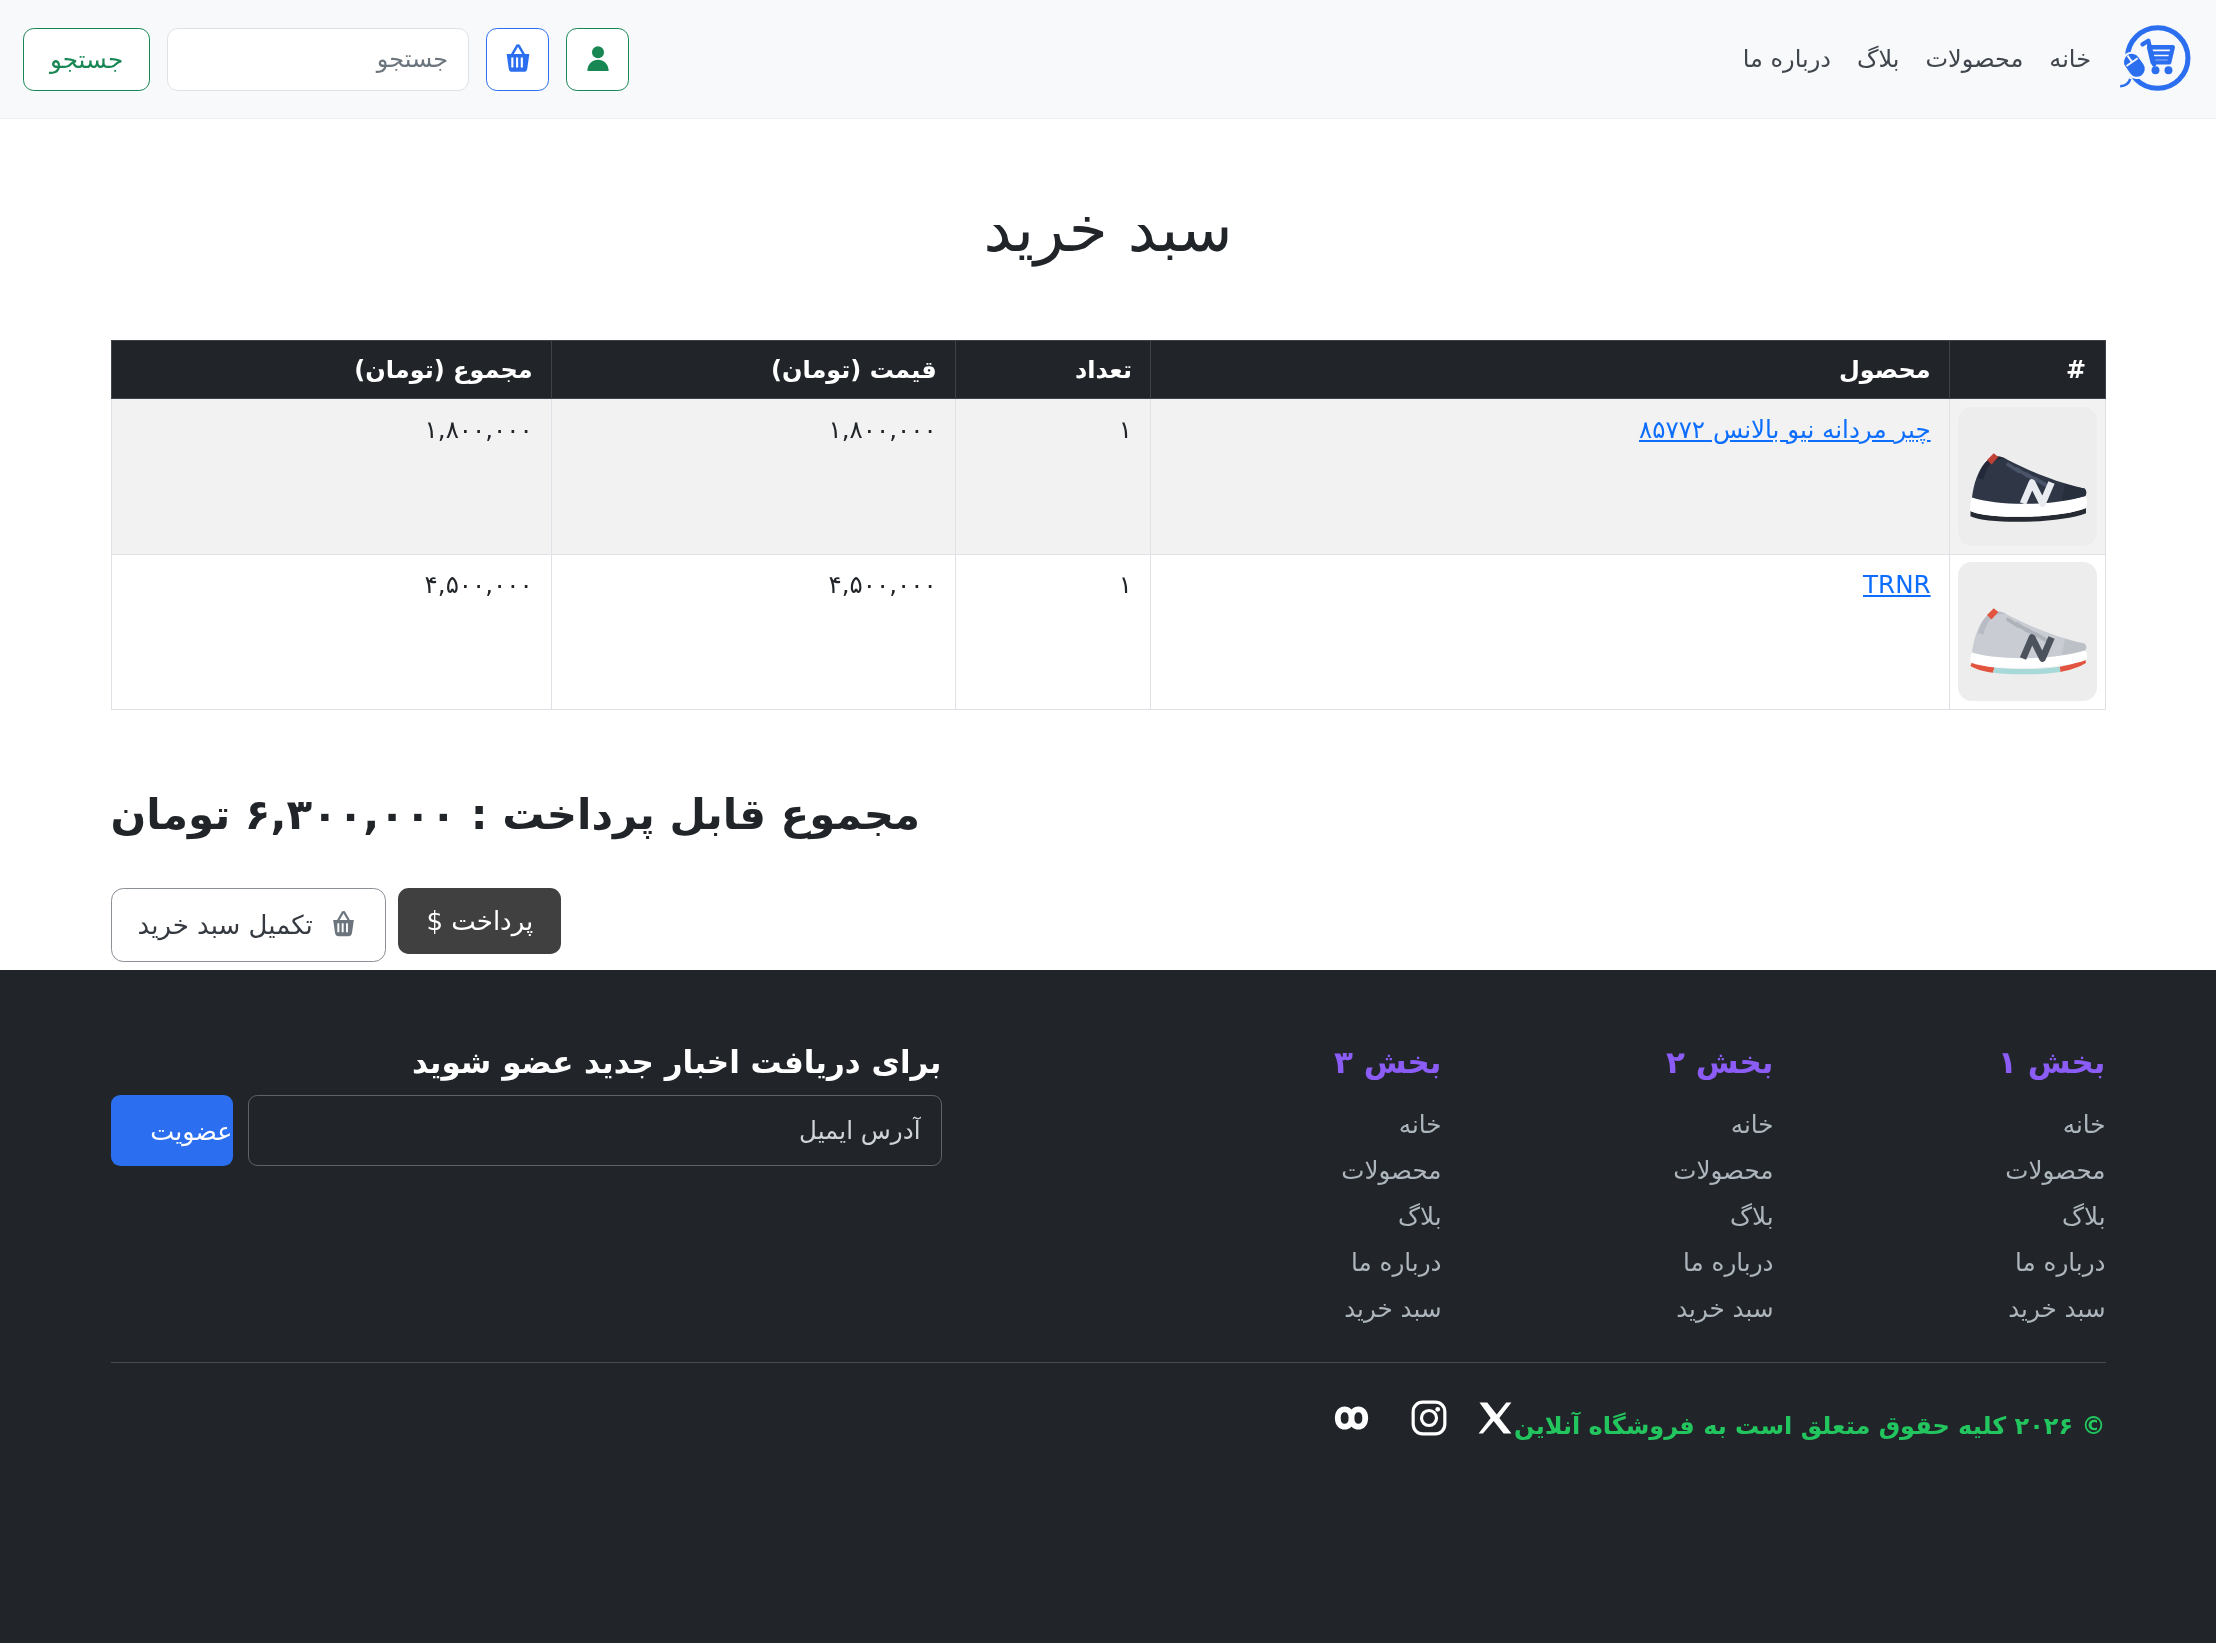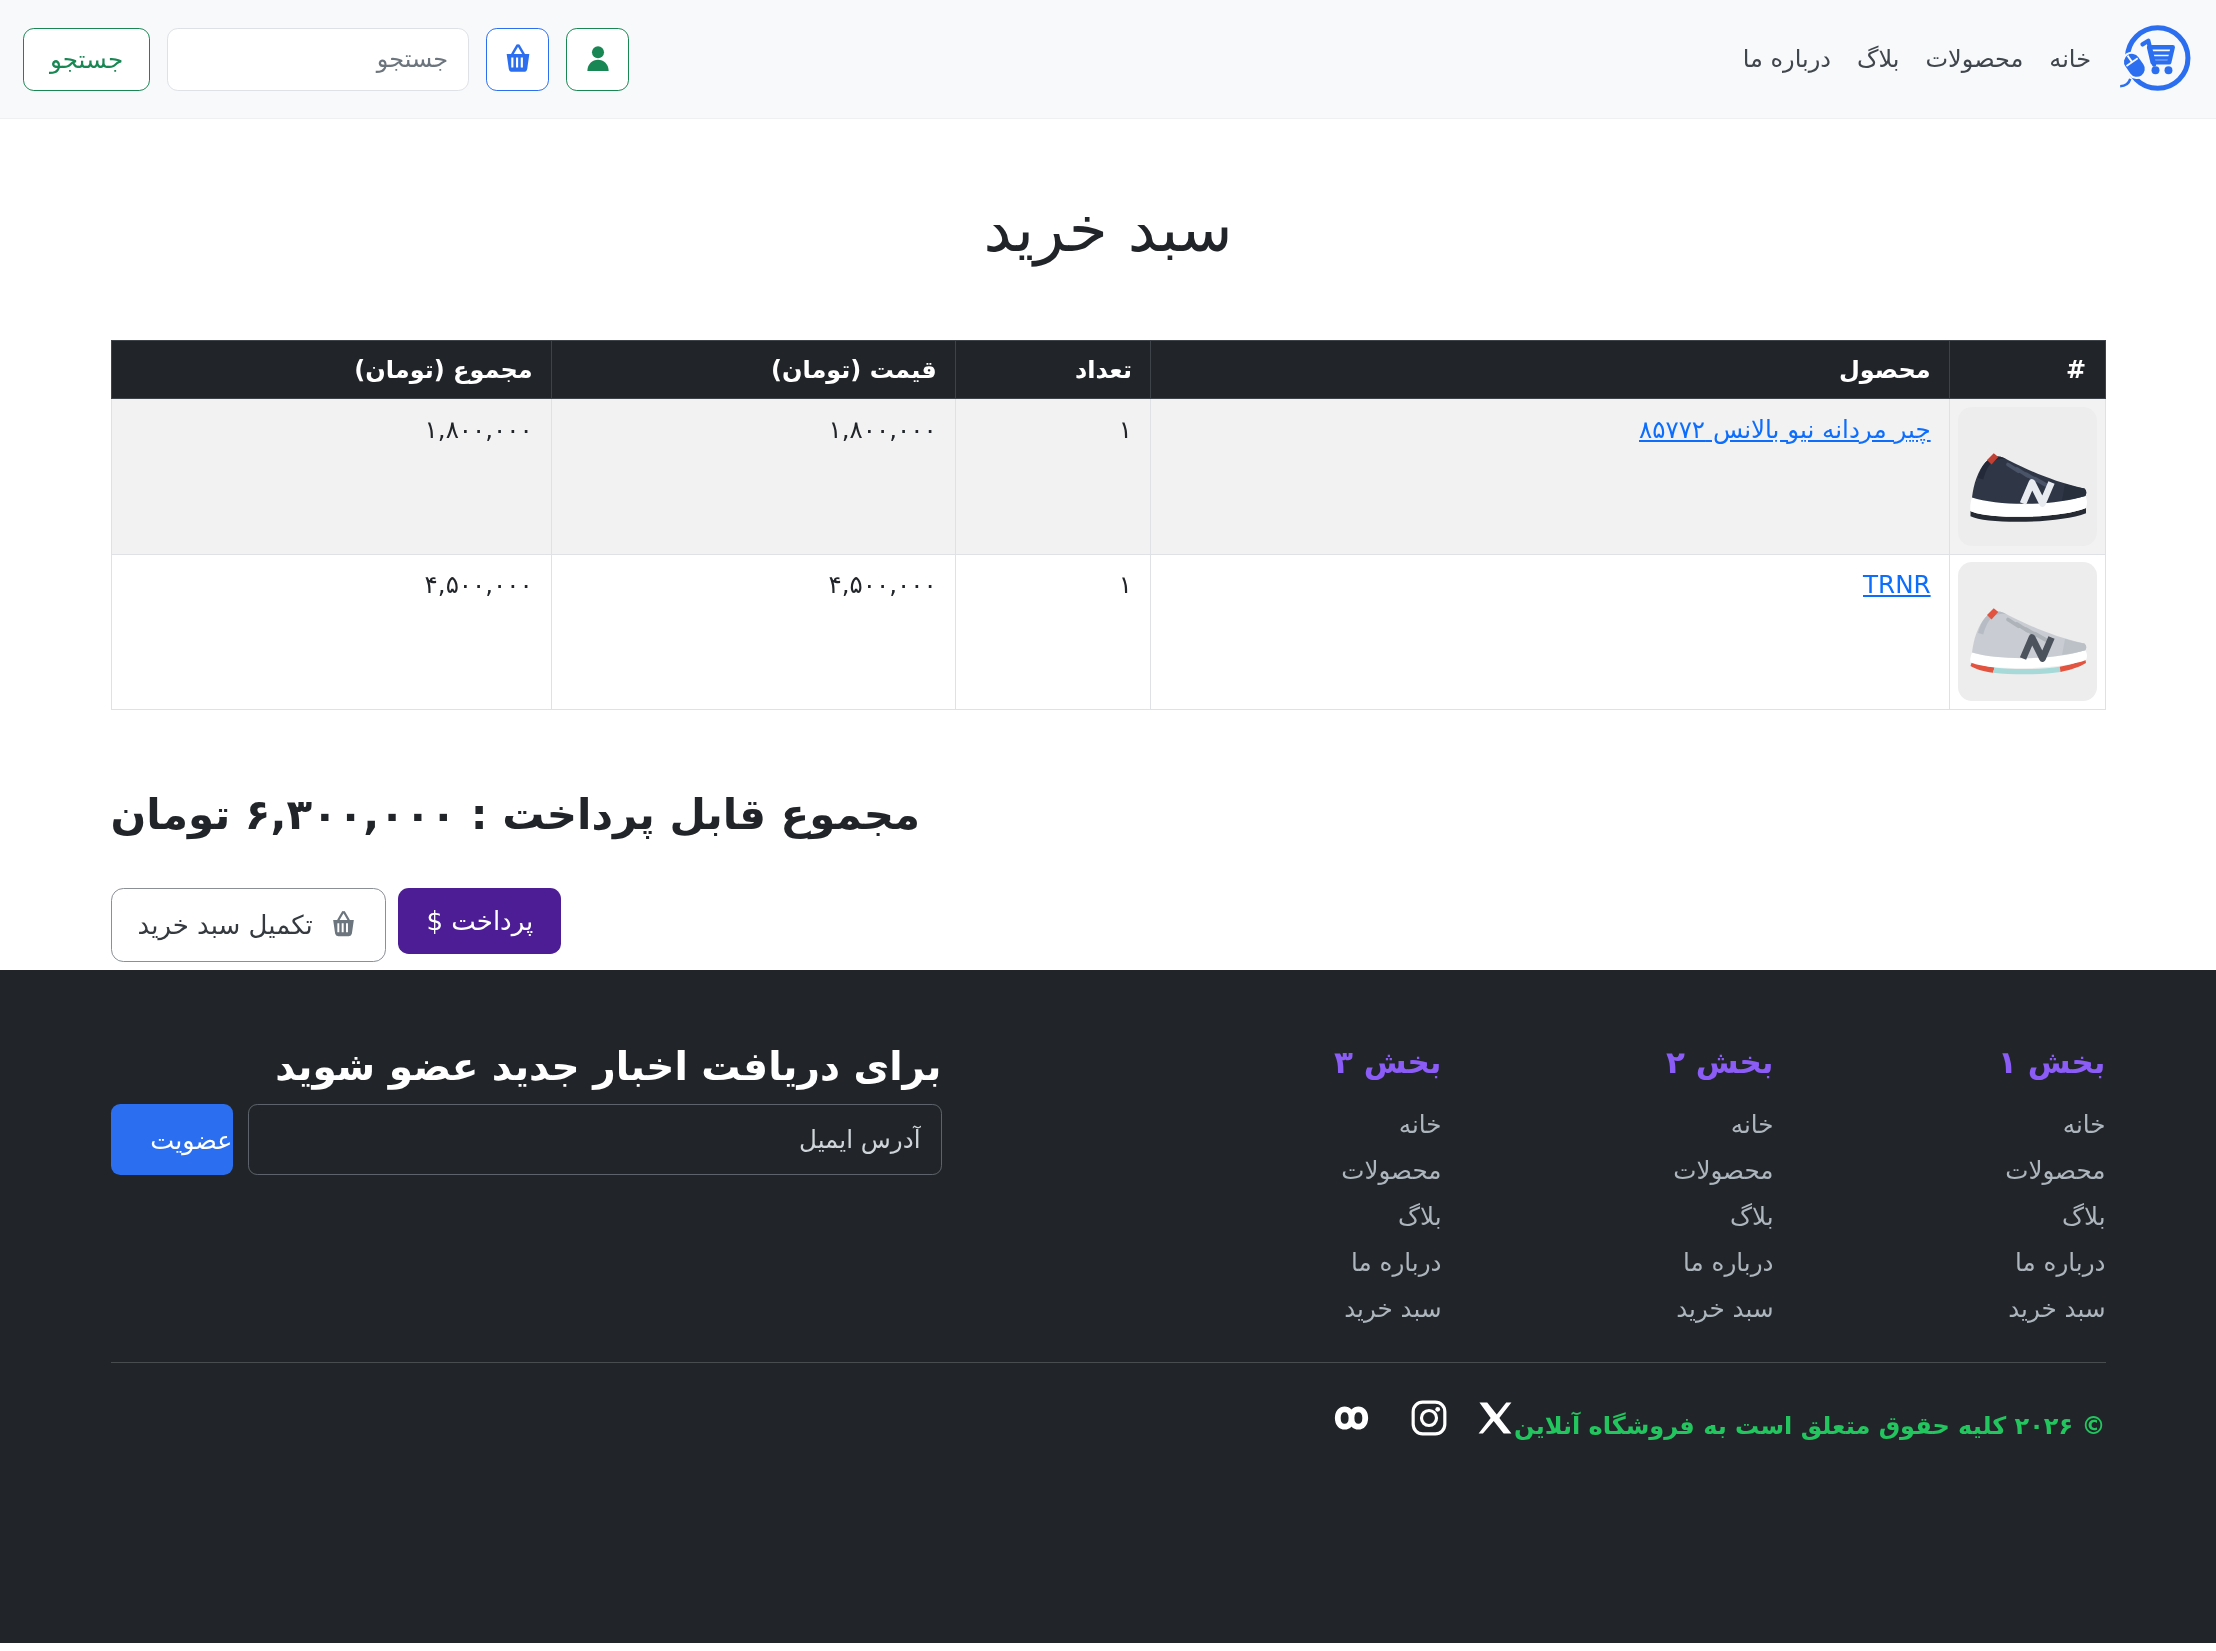--- a/index.html
+++ b/index.html
@@ -60,42 +60,42 @@
   .shoe-card svg { width: 135px; height: 135px; }
   .product-link { color: #0d6efd; text-decoration: underline; font-size: 24.6px; }
 
   .total-heading {
     font-size: 42px; font-weight: 700; color: #212529;
     margin: 80px 0 49px; text-align: left; direction: rtl;
   }
   .cart-actions { display: flex; gap: 12.3px; justify-content: flex-end; }
   .btn-pay {
     height: 66px; padding: 4px 28px; border: none; border-radius: 10.8px;
-    background: #4c1d95; color: #fff; font-size: 26px;
+    background: #404040; color: #fff; font-size: 26px;
   }
   .btn-complete {
     height: 74px; padding: 0 26px; background: #fff; border: 1.5px solid #8a9096;
     border-radius: 12.3px; color: #343a40; font-size: 26px;
     display: flex; align-items: center; gap: 15.4px;
   }
   .btn-complete svg { width: 31px; height: 31px; color: #6c757d; }
 
   
   footer {
     margin-top: 7.7px; height: 673px; background: #212529; color: #fff;
     padding-top: 74px; overflow: hidden;
   }
   .footer-cols { display: flex; align-items: flex-start; }
   .footer-col { width: 332px; }
   .footer-col h5 { font-size: 31px; font-weight: 700; margin-bottom: 21.5px; color: #8b5cf6; }
   .footer-col ul { list-style: none; }
   .footer-col li { padding: 8.5px 0; }
   .footer-col a { color: #adb5bd; font-size: 24.6px; }
   .newsletter { width: 831px; margin-inline-start: auto; text-align: right; }
-  .newsletter h5 { font-size: 39px; font-weight: 700; margin-bottom: 15.4px; color: #ffffff; }
+  .newsletter h5 { font-size: 31px; font-weight: 700; margin-bottom: 15.4px; color: #ffffff; }
   .newsletter p { font-size: 25.4px; color: #e9ecef; margin-bottom: 26px; }
   .newsletter-form { display: flex; gap: 15.4px; }
   .email-input {
     flex: 1; height: 71px; background: transparent; border: 1.5px solid #5c636a;
     border-radius: 9.2px; color: #fff; font-size: 24.6px; padding: 0 20px;
     direction: rtl; outline: none;
   }
   .email-input::placeholder { color: #ced4da; }
   .btn-subscribe {
     width: 122px; height: 71px; border: none; border-radius: 9.2px;

